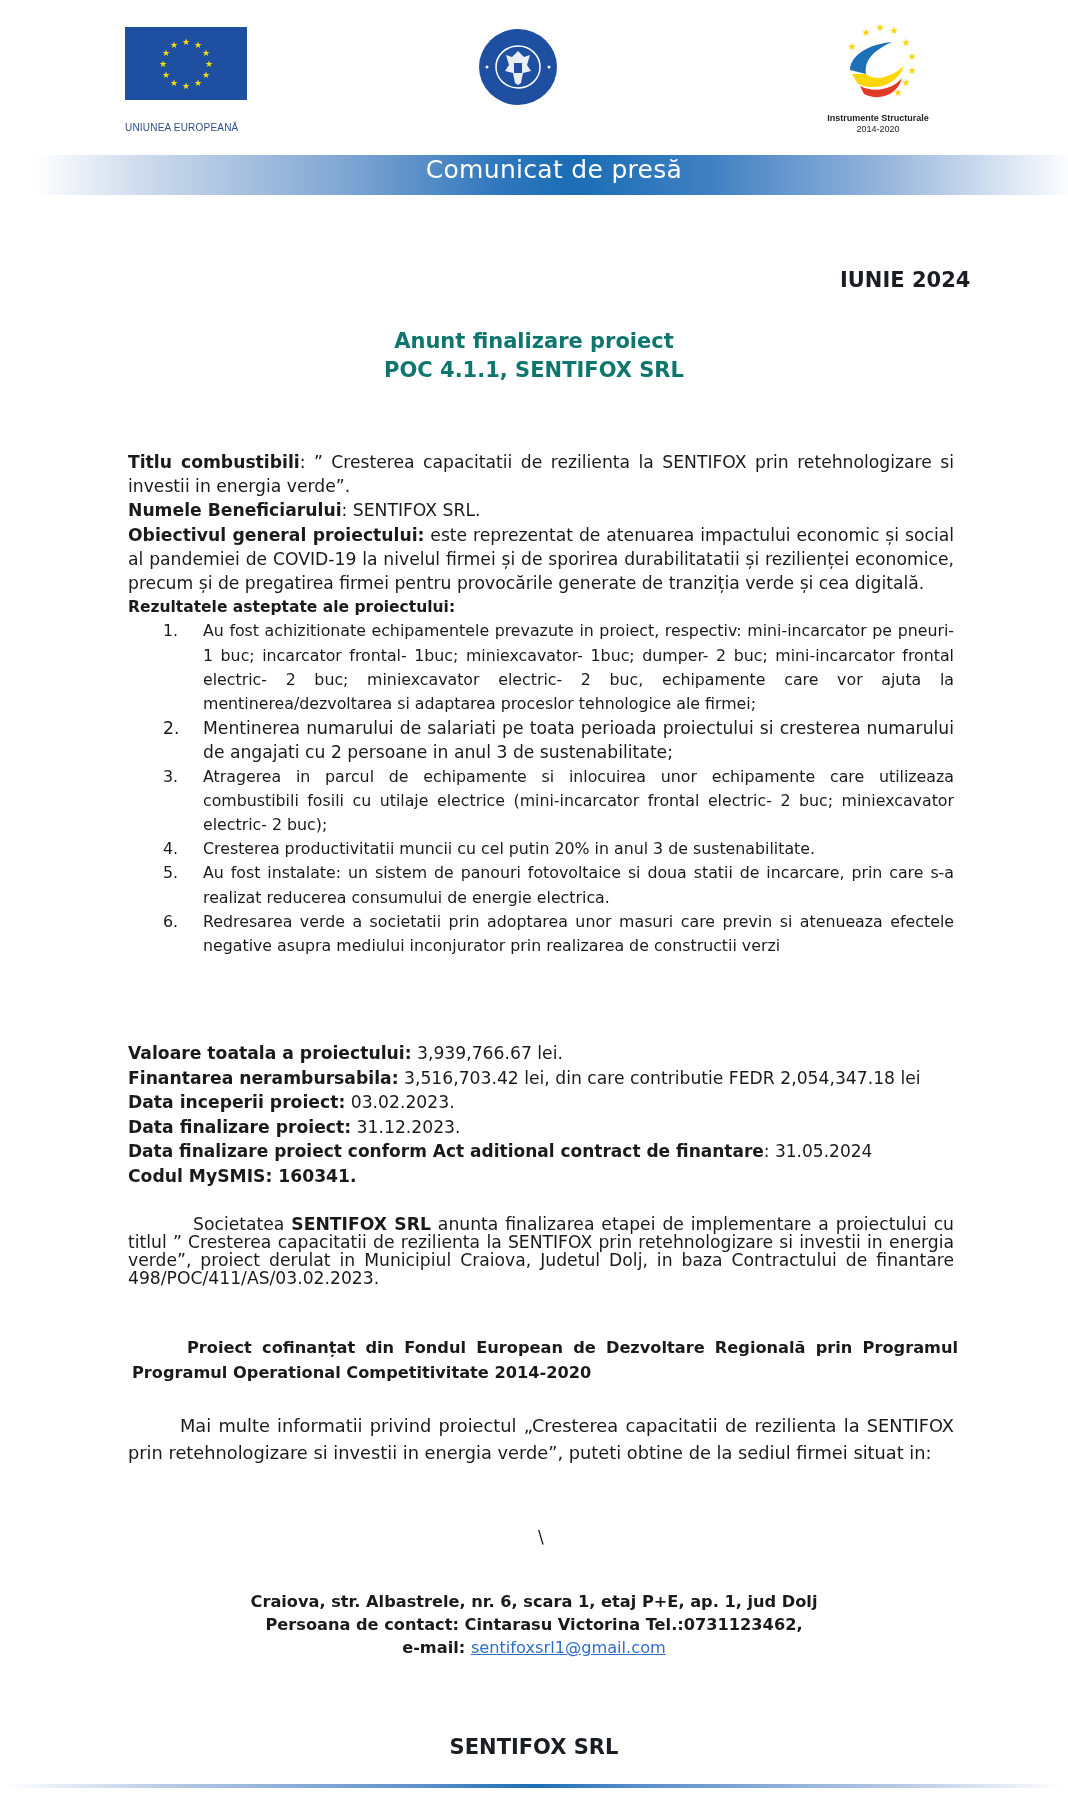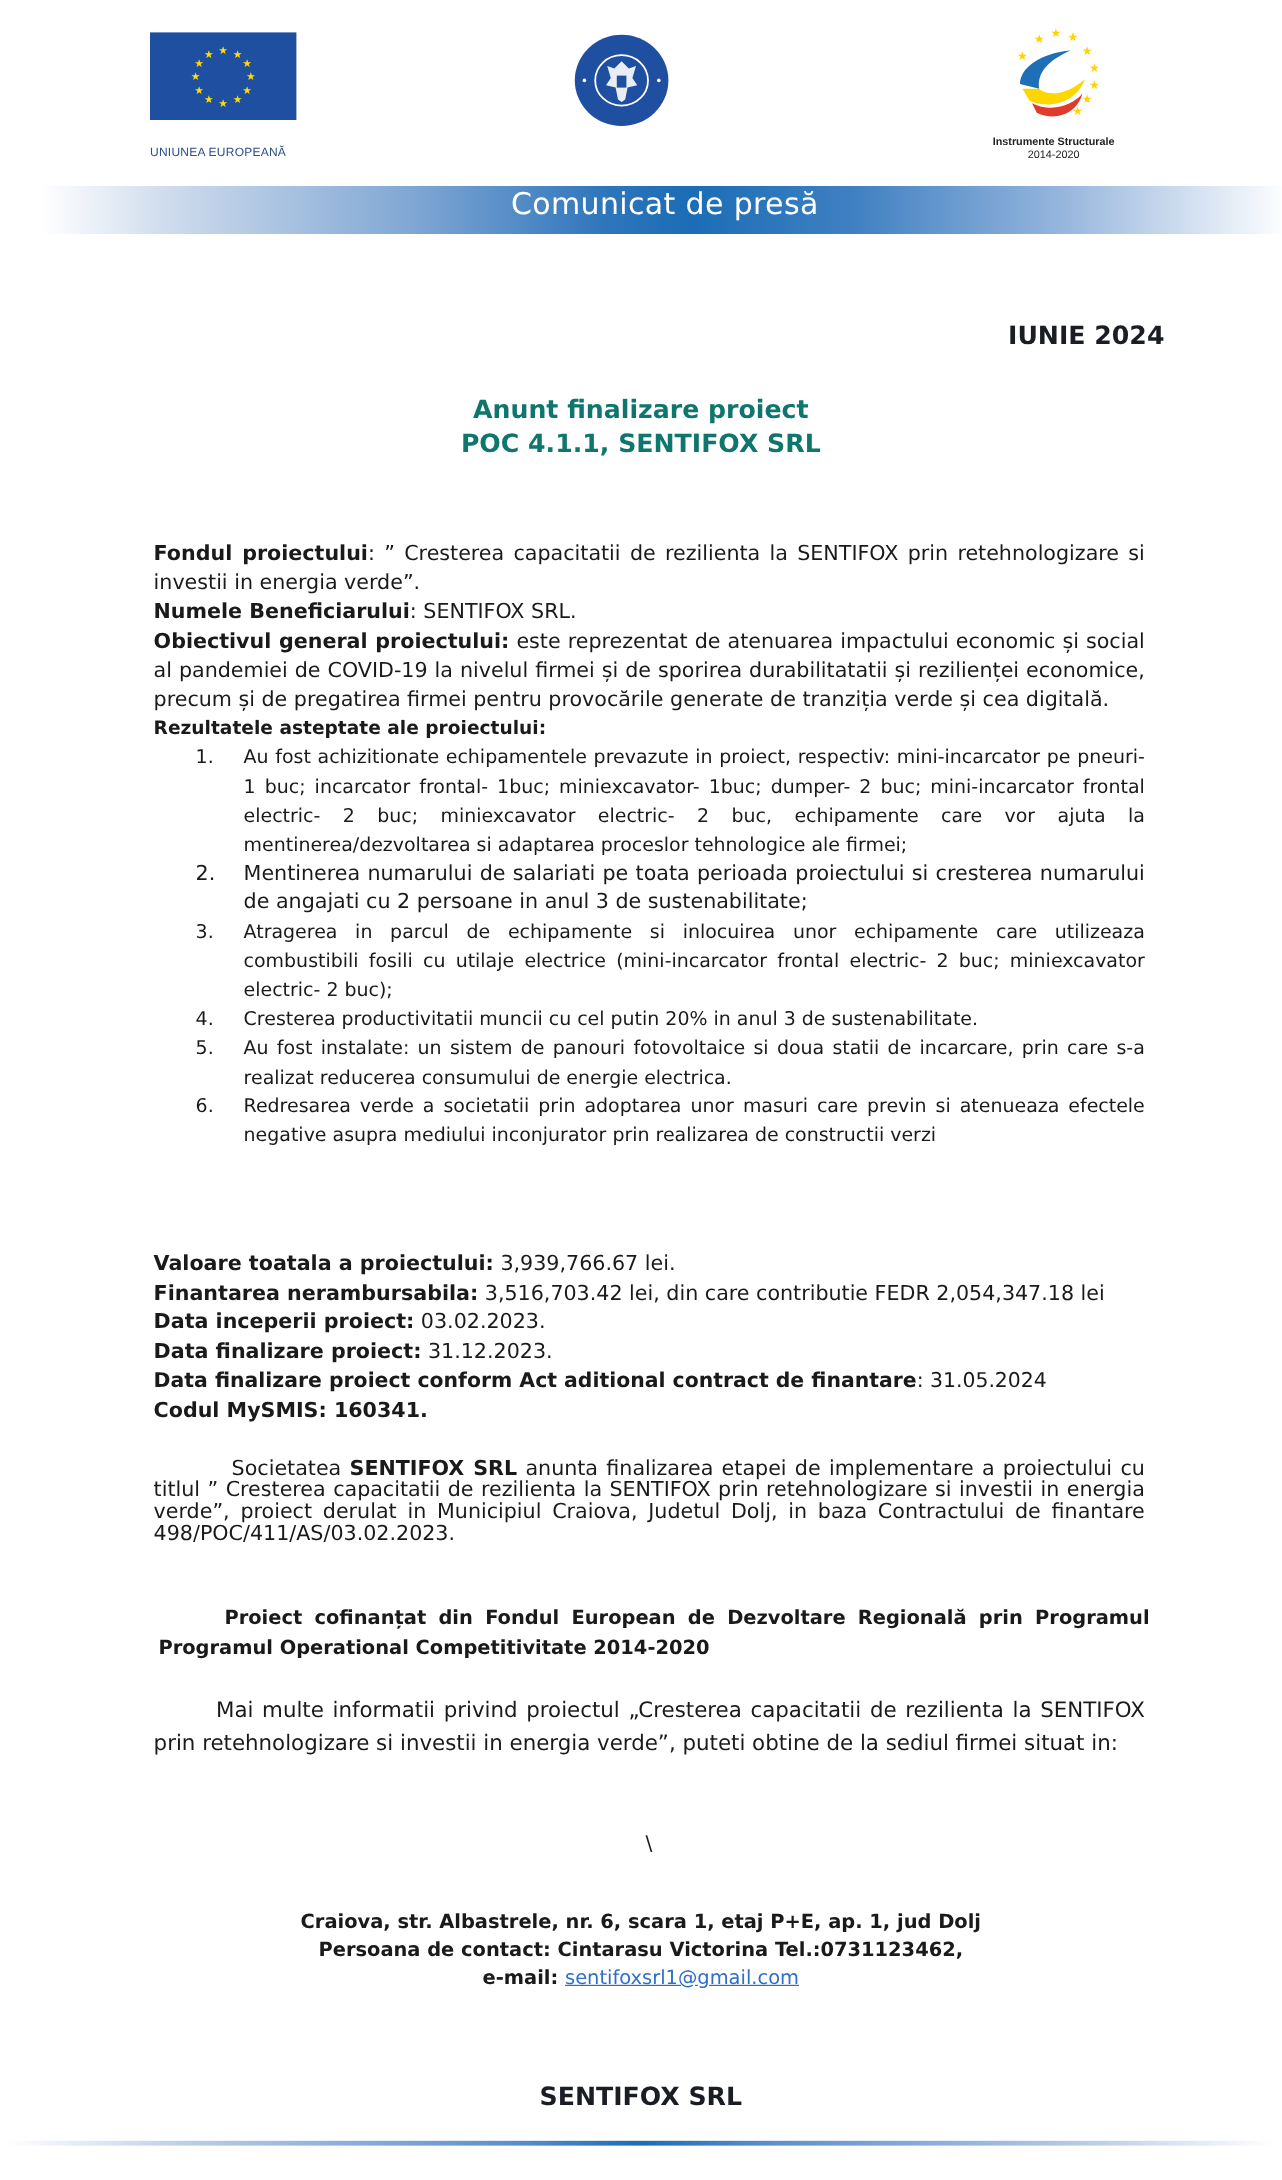--- a/index.html
+++ b/index.html
@@ -119,21 +119,21 @@
 </div>
 
 <div class="abs date">IUNIE 2024</div>
 
 <div class="abs heading">
   <div>Anunt finalizare proiect</div>
   <div>POC 4.1.1, SENTIFOX SRL</div>
 </div>
 
 <div class="abs main">
-  <p><b>Fondul proiectului</b><span>: ” Cresterea capacitatii de rezilienta la SENTIFOX prin retehnologizare si investii in energia verde”.</span></p>
+  <p><b>Titlu combustibili</b><span>: ” Cresterea capacitatii de rezilienta la SENTIFOX prin retehnologizare si investii in energia verde”.</span></p>
   <p><b>Numele Beneficiarului</b><span>: SENTIFOX SRL.</span></p>
   <p><b>Obiectivul general proiectului:</b><span> este reprezentat de atenuarea impactului economic și social al pandemiei de COVID-19 la nivelul firmei și de sporirea durabilitatatii și rezilienței economice, precum și de pregatirea firmei pentru provocările generate de tranziția verde și cea digitală.</span></p>
   <p class="subhead">Rezultatele asteptate ale proiectului:</p>
   <ol class="results">
     <li><span class="num">1.</span><span>Au fost achizitionate echipamentele prevazute in proiect, respectiv: mini-incarcator pe pneuri- 1 buc; incarcator frontal- 1buc; miniexcavator- 1buc; dumper- 2 buc; mini-incarcator frontal electric- 2 buc; miniexcavator electric- 2 buc, echipamente care vor ajuta la mentinerea/dezvoltarea si adaptarea proceslor tehnologice ale firmei;</span></li>
     <li class="big"><span class="num">2.</span><span>Mentinerea numarului de salariati pe toata perioada proiectului si cresterea numarului de angajati cu 2 persoane in anul 3 de sustenabilitate;</span></li>
     <li><span class="num">3.</span><span>Atragerea in parcul de echipamente si inlocuirea unor echipamente care utilizeaza combustibili fosili cu utilaje electrice (mini-incarcator frontal electric- 2 buc; miniexcavator electric- 2 buc);</span></li>
     <li><span class="num">4.</span><span>Cresterea productivitatii muncii cu cel putin 20% in anul 3 de sustenabilitate.</span></li>
     <li><span class="num">5.</span><span>Au fost instalate: un sistem de panouri fotovoltaice si doua statii de incarcare, prin care s-a realizat reducerea consumului de energie electrica.</span></li>
     <li><span class="num">6.</span><span>Redresarea verde a societatii prin adoptarea unor masuri care previn si atenueaza efectele negative asupra mediului inconjurator prin realizarea de constructii verzi</span></li>

